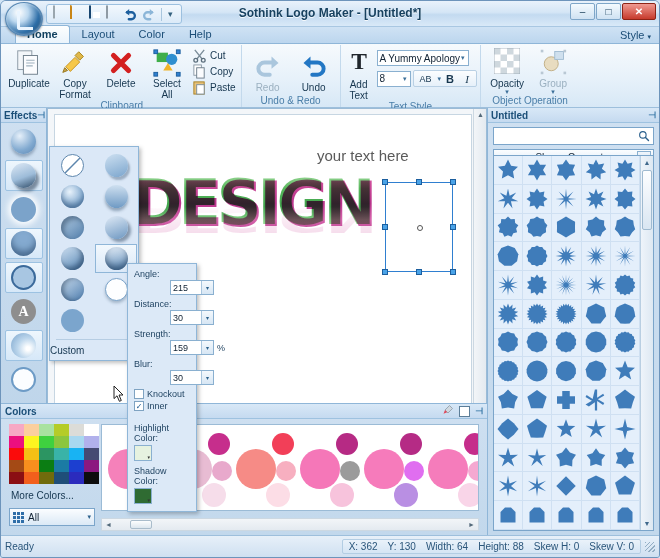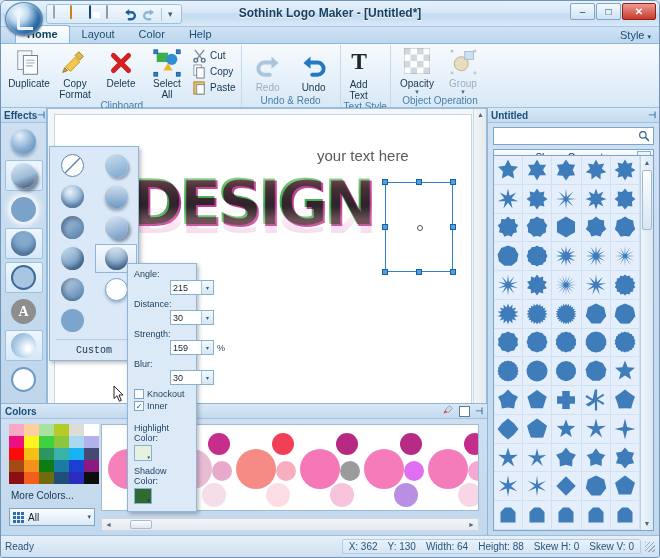--- a/index.html
+++ b/index.html
@@ -305,21 +305,21 @@
     position:absolute; left:48px; top:38px; width:90px;
     background:#dbe8f7; border:1px solid #8fb6d8;
     box-shadow:2px 2px 4px rgba(0,0,0,.25); z-index:40;
     padding:4px 0 2px;
   }
   .fly-grid { display:grid; grid-template-columns:repeat(2,42px); justify-content:center; gap:2px; }
   .fly-cell { width:42px; height:29px; display:flex; align-items:center; justify-content:center; border:1px solid transparent; cursor:default; }
   .fly-cell.sel { border-color:#8fb6d8; background:linear-gradient(#f2f8fd,#dbe9f8); }
   .fly-ball { width:23px; height:23px; border-radius:50%; }
   .fly-sep { height:1px; background:#b6cde3; margin:4px 6px 3px; }
-  .fly-custom { text-align:center; font-size:10px; color:#14354f; padding:2px 0;font-family:Liberation Mono, monospace; }
+  .fly-custom { font-size:10px; color:#14354f; padding:2px 0; }
   .cursor-arrow { position:absolute; left:112px; top:277px; z-index:60; }
   
   .fxsettings {
     position:absolute; left:126px; top:155px; width:70px;
     background:#dce9f7; border:1px solid #8fb6d8;
     box-shadow:2px 2px 4px rgba(0,0,0,.25); z-index:45;
     padding:5px 6px 7px; font-size:9px; color:#1b3f5e;
   }
   .fxlabel { margin-bottom:1px; }
   .fxrow { display:flex; align-items:center; margin-bottom:4px;padding-left:36px; }
@@ -496,20 +496,44 @@
     <div class="group">
       <div class="group-items" style="padding-top:3px; gap:3px">
         <div class="bigbtn" style="width:30px">
           <span class="icon32">
             <svg viewBox="0 0 32 32" width="26" height="26">
                 <text x="16" y="25" font-family="Liberation Serif, serif" font-size="29" font-weight="bold" text-anchor="middle" fill="#20262c">T</text>
               </svg>
           </span>
           <span class="lbl">Add</span>
           <span class="lbl">Text</span>
+        </div>
+        <div style="display:flex; flex-direction:column; gap:4px; padding-top:2px">
+          <div class="fontbox">
+            <span>A Yummy Apology</span>
+            <span class="car">▾</span>
+          </div>
+          <div class="fontrow">
+            <div class="fontbox sizebox">
+              <span>8</span>
+              <span class="car">▾</span>
+            </div>
+            <div class="spgrp">
+              <div class="tbtn" style="width:22px; font-size:9px">
+                <span>AB</span>
+              </div>
+              <span class="car dropcar">▾</span>
+              <div class="tbtn b">
+                <span>B</span>
+              </div>
+              <div class="tbtn i">
+                <span>I</span>
+              </div>
+            </div>
+          </div>
         </div>
       </div>
       <div class="group-title">Text Style</div>
     </div>
 
     <div class="group">
       <div class="group-items">
         <div class="bigbtn">
           <span class="icon32">
             <svg viewBox="0 0 32 32" width="26" height="26">

